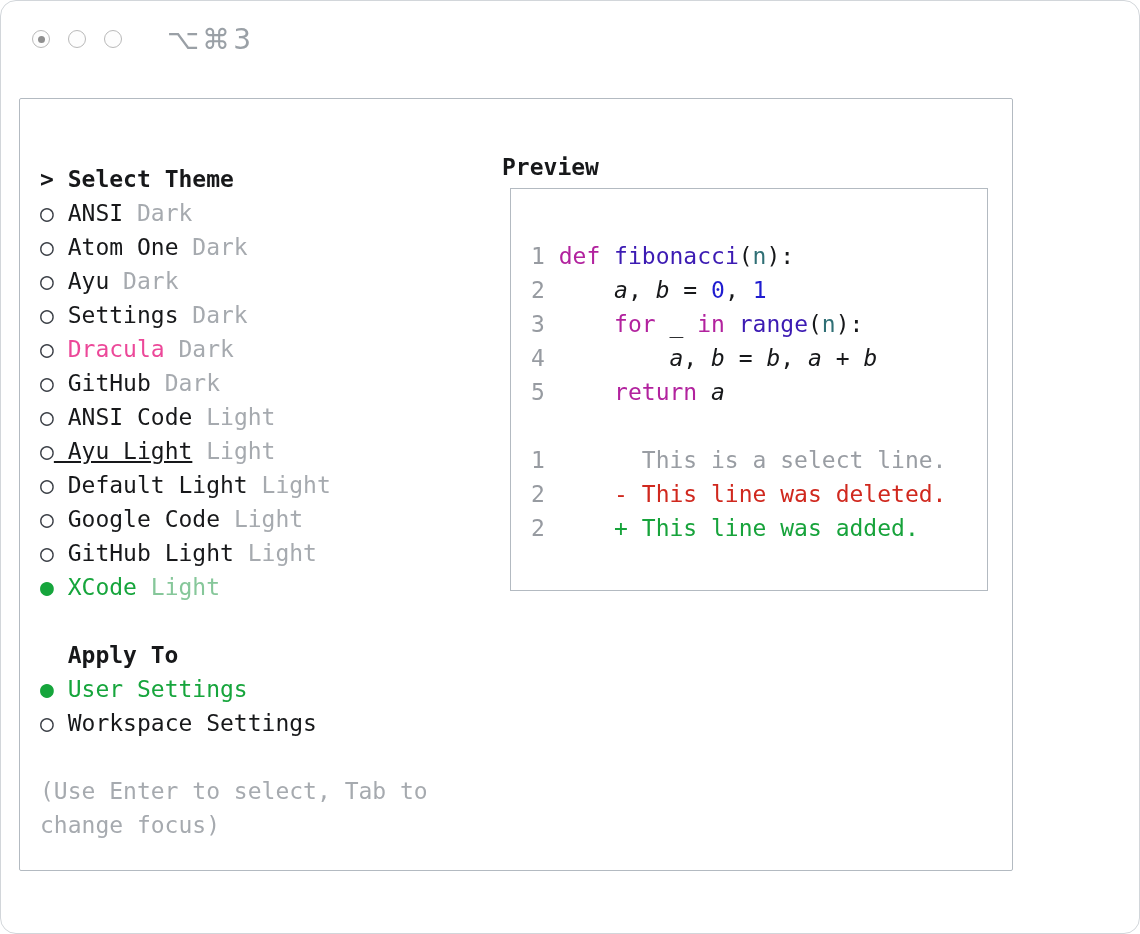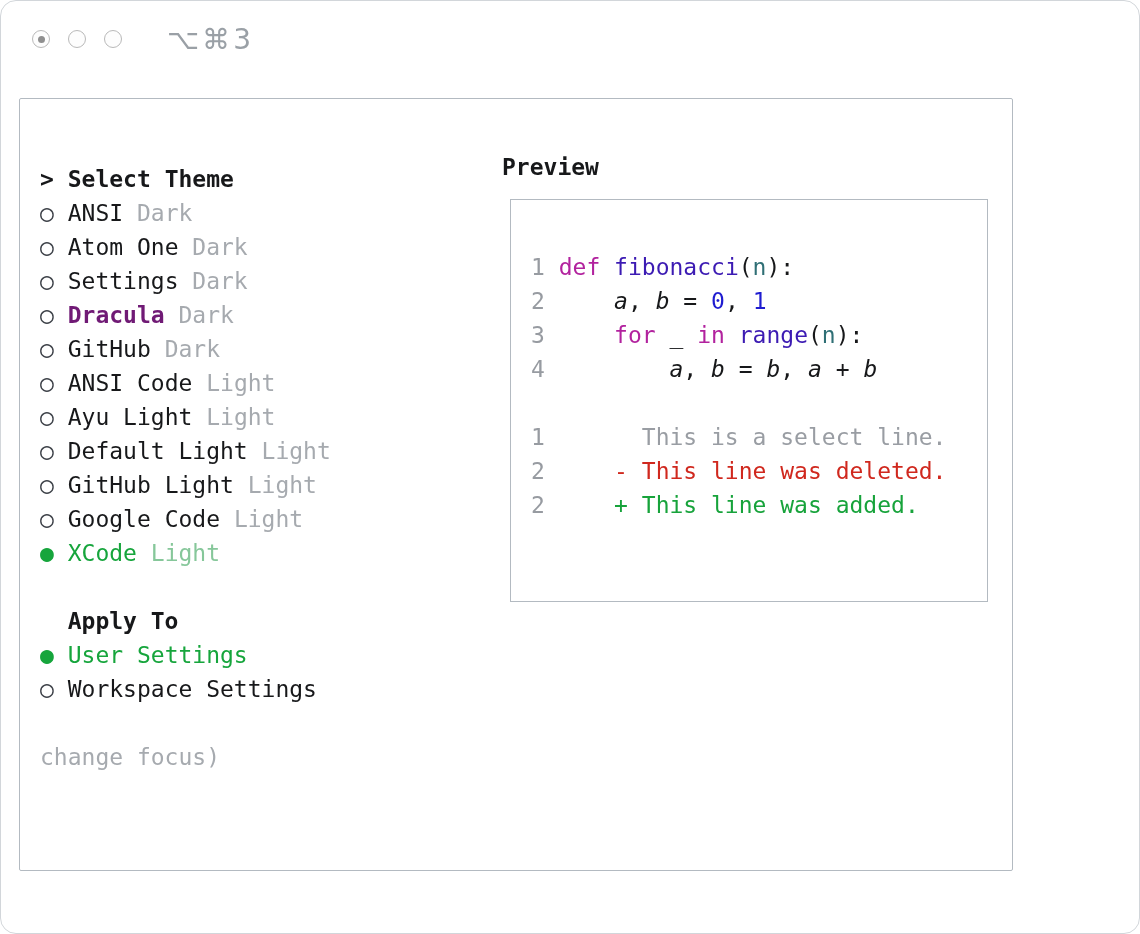--- a/index.html
+++ b/index.html
@@ -47,21 +47,21 @@
   .indent-2 { padding-left:2ch; }
   .sp { white-space:pre; }
   .hint { color:#a6aaaf; }
   
   .preview-title {
     position:absolute; left:482px; top:51px;
     height:34px; line-height:34px; font-size:23px; font-weight:bold; color:#17181a;
     white-space:pre;
   }
   .preview-box {
-    position:absolute; left:490px; top:100px;
+    position:absolute; left:490px; top:89px;
     width:478px; height:403px; box-sizing:border-box;
     border:1px solid #b3bac1; background:#ffffff;
   }
   .preview-content { padding:50px 0 0 20px; }
 </style>
 </head>
 <body>
 
 <div class="window">
 
@@ -73,54 +73,57 @@
   <div class="hotkey">⌥⌘3</div>
 
   <div class="panel">
 
     <div class="left-col">
       <div class="row header"><span>&gt;</span><span class="sp"> </span><span>Select Theme</span></div>
 
       <div>
           <div class="row"><span style="color: rgb(63, 67, 74);">○</span><span style="color: rgb(23, 24, 26);"> ANSI</span><span style="color: rgb(166, 170, 175);"> Dark</span></div>
           <div class="row"><span style="color: rgb(63, 67, 74);">○</span><span style="color: rgb(23, 24, 26);"> Atom One</span><span style="color: rgb(166, 170, 175);"> Dark</span></div>
+          <div class="row"><span style="color: rgb(63, 67, 74);">○</span><span style="color: rgb(23, 24, 26);"> Ayu</span><span style="color: rgb(166, 170, 175);"> Dark</span></div>
           <div class="row"><span style="color: rgb(63, 67, 74);">○</span><span style="color: rgb(23, 24, 26);"> Settings</span><span style="color: rgb(166, 170, 175);"> Dark</span></div>
-          <div class="row"><span style="color: rgb(63, 67, 74);">○</span><span style="color: #701a75; font-weight: bold;"> Dracula</span><span style="color: rgb(166, 170, 175);"> Dark</span></div>
+          <div class="row"><span style="color: rgb(63, 67, 74);">○</span><span style="color: #ec4899;"> Dracula</span><span style="color: rgb(166, 170, 175);"> Dark</span></div>
           <div class="row"><span style="color: rgb(63, 67, 74);">○</span><span style="color: rgb(23, 24, 26);"> GitHub</span><span style="color: rgb(166, 170, 175);"> Dark</span></div>
           <div class="row"><span style="color: rgb(63, 67, 74);">○</span><span style="color: rgb(23, 24, 26);"> ANSI Code</span><span style="color: rgb(166, 170, 175);"> Light</span></div>
-          <div class="row"><span style="color: rgb(63, 67, 74);">○</span><span style="color: rgb(23, 24, 26);"> Ayu Light</span><span style="color: rgb(166, 170, 175);"> Light</span></div>
+          <div class="row"><span style="color: rgb(63, 67, 74);">○</span><span style="color: rgb(23, 24, 26); text-decoration: underline;"> Ayu Light</span><span style="color: rgb(166, 170, 175);"> Light</span></div>
           <div class="row"><span style="color: rgb(63, 67, 74);">○</span><span style="color: rgb(23, 24, 26);"> Default Light</span><span style="color: rgb(166, 170, 175);"> Light</span></div>
+          <div class="row"><span style="color: rgb(63, 67, 74);">○</span><span style="color: rgb(23, 24, 26);"> Google Code</span><span style="color: rgb(166, 170, 175);"> Light</span></div>
           <div class="row"><span style="color: rgb(63, 67, 74);">○</span><span style="color: rgb(23, 24, 26);"> GitHub Light</span><span style="color: rgb(166, 170, 175);"> Light</span></div>
-          <div class="row"><span style="color: rgb(63, 67, 74);">○</span><span style="color: rgb(23, 24, 26);"> Google Code</span><span style="color: rgb(166, 170, 175);"> Light</span></div>
           <div class="row"><span style="color: rgb(22, 165, 60);">●</span><span style="color: rgb(22, 165, 60);"> XCode</span><span style="color: rgb(134, 199, 154);"> Light</span></div>
         </div>
 
       <div class="spacer"></div>
 
       <div class="row header indent-2"><span>Apply To</span></div>
 
       <div>
           <div class="row"><span style="color: rgb(22, 165, 60);">●</span><span style="color: rgb(22, 165, 60);"> User Settings</span></div>
           <div class="row"><span style="color: rgb(63, 67, 74);">○</span><span style="color: rgb(23, 24, 26);"> Workspace Settings</span></div>
         </div>
 
       <div class="spacer"></div>
 
+      <div class="row hint">(Use Enter to select, Tab to</div>
       <div class="row hint">change focus)</div>
     </div>
 
     <div class="preview-title">Preview</div>
 
     <div class="preview-box">
       <div class="preview-content">
         <div>
             <div class="row"><span style="color: rgb(151, 155, 161);">1 </span><span style="color: rgb(178, 34, 158);">def</span><span style="color: rgb(23, 24, 26);"> </span><span style="color: rgb(60, 27, 179);">fibonacci</span><span style="color: rgb(23, 24, 26);">(</span><span style="color: rgb(47, 111, 117);">n</span><span style="color: rgb(23, 24, 26);">):</span></div>
             <div class="row"><span style="color: rgb(151, 155, 161);">2 </span><span style="color: rgb(23, 24, 26);">    </span><span style="color: rgb(23, 24, 26); font-style: italic;">a</span><span style="color: rgb(23, 24, 26);">, </span><span style="color: rgb(23, 24, 26); font-style: italic;">b</span><span style="color: rgb(23, 24, 26);"> = </span><span style="color: rgb(31, 28, 208);">0</span><span style="color: rgb(23, 24, 26);">, </span><span style="color: rgb(31, 28, 208);">1</span></div>
             <div class="row"><span style="color: rgb(151, 155, 161);">3 </span><span style="color: rgb(23, 24, 26);">    </span><span style="color: rgb(178, 34, 158);">for</span><span style="color: rgb(23, 24, 26);"> _ </span><span style="color: rgb(178, 34, 158);">in</span><span style="color: rgb(23, 24, 26);"> </span><span style="color: rgb(60, 27, 179);">range</span><span style="color: rgb(23, 24, 26);">(</span><span style="color: rgb(47, 111, 117);">n</span><span style="color: rgb(23, 24, 26);">):</span></div>
             <div class="row"><span style="color: rgb(151, 155, 161);">4 </span><span style="color: rgb(23, 24, 26);">        </span><span style="color: rgb(23, 24, 26); font-style: italic;">a</span><span style="color: rgb(23, 24, 26);">, </span><span style="color: rgb(23, 24, 26); font-style: italic;">b</span><span style="color: rgb(23, 24, 26);"> = </span><span style="color: rgb(23, 24, 26); font-style: italic;">b</span><span style="color: rgb(23, 24, 26);">, </span><span style="color: rgb(23, 24, 26); font-style: italic;">a</span><span style="color: rgb(23, 24, 26);"> + </span><span style="color: rgb(23, 24, 26); font-style: italic;">b</span></div>
+            <div class="row"><span style="color: rgb(151, 155, 161);">5 </span><span style="color: rgb(23, 24, 26);">    </span><span style="color: rgb(178, 34, 158);">return</span><span style="color: rgb(23, 24, 26);"> </span><span style="color: rgb(23, 24, 26); font-style: italic;">a</span></div>
           </div>
         <div class="spacer"></div>
         <div>
             <div class="row"><span style="color: rgb(151, 155, 161);">1 </span><span style="color: rgb(153, 157, 163);">      This is a select line.</span></div>
             <div class="row"><span style="color: rgb(151, 155, 161);">2 </span><span style="color: rgb(208, 40, 30); text-align: center;">    - This line was deleted.</span></div>
             <div class="row"><span style="color: rgb(151, 155, 161);">2 </span><span style="color: rgb(23, 163, 59);">    + This line was added.</span></div>
           </div>
       </div>
     </div>
 

